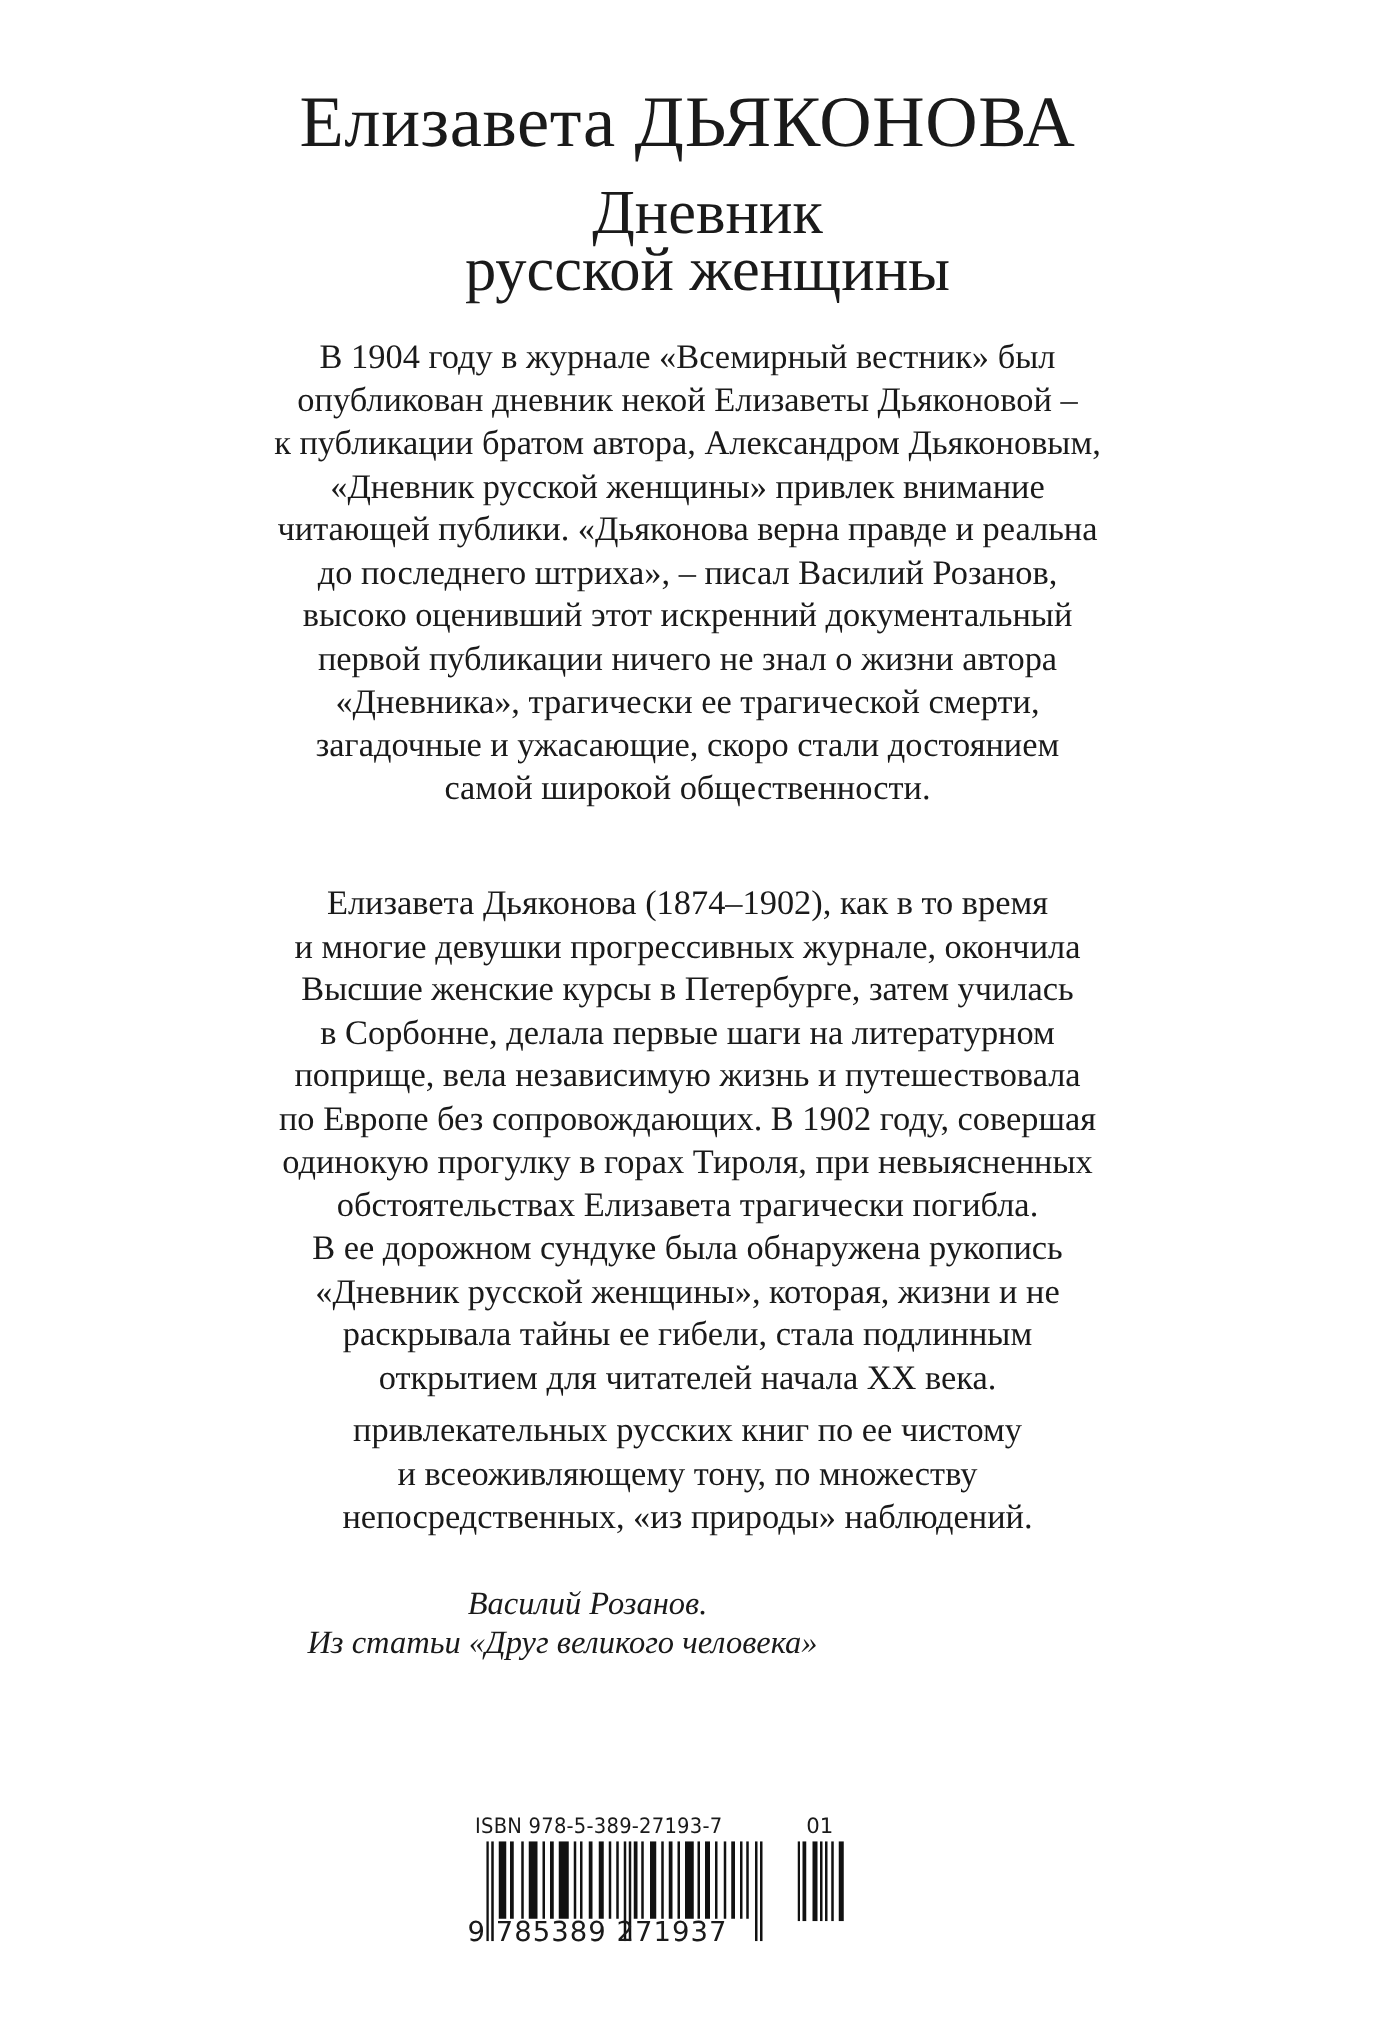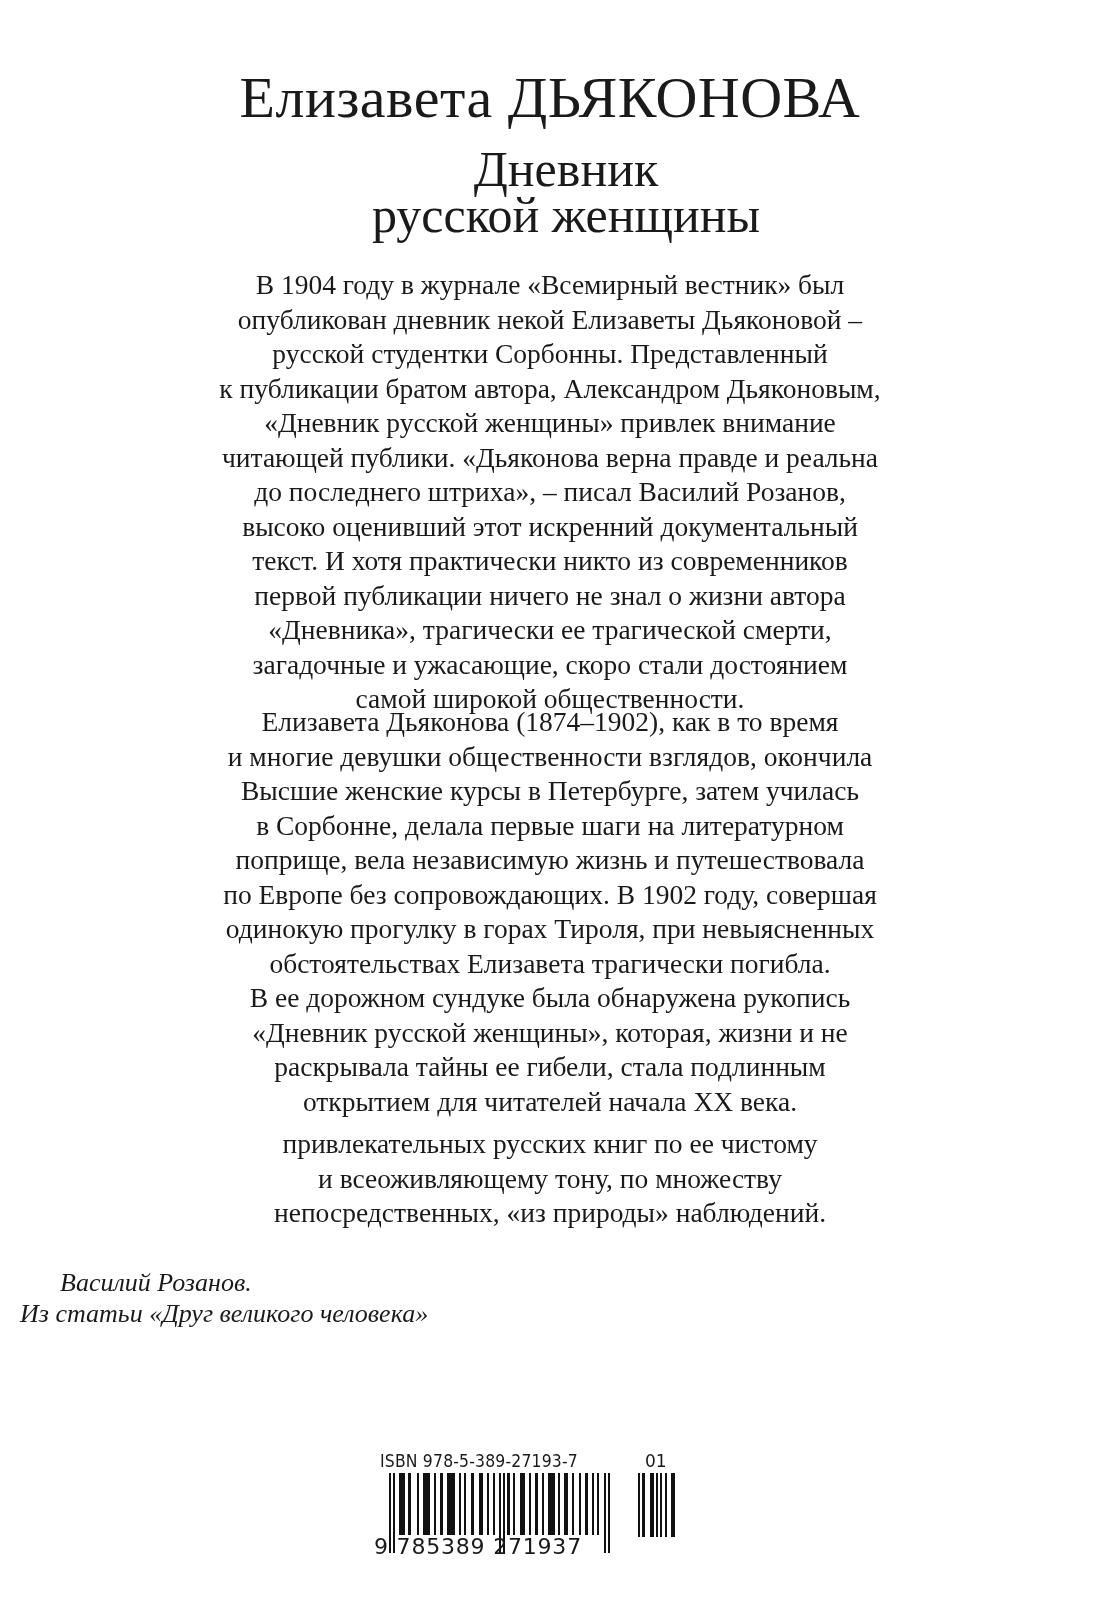--- a/index.html
+++ b/index.html
@@ -56,21 +56,21 @@
     }
     .para span { display: block; white-space: nowrap; }
     .p1 { top: 268px; }
     .p2 { top: 705px; }
     .p3 { top: 1127px; }
     .attribution {
       position: absolute;
       left: 0;
       width: 880px;
       top: 1267px;
-      text-align: left;
+      text-align: center;
       font-style: italic;
       font-size: 26px;
       line-height: 31px;
       margin: 0;
     }
     .attribution span { display: block; }
     .attribution .a1 { padding-left: 60px; }
     .attribution .a2 { padding-left: 20px; }
 
     .barcode-block {
@@ -130,36 +130,34 @@
   <h1 class="author">Елизавета ДЬЯКОНОВА</h1>
 
   <h2 class="title">
     <span>Дневник</span>
     <span>русской женщины</span>
   </h2>
 
   <p class="para p1">
     <span>В 1904 году в журнале «Всемирный вестник» был</span>
     <span>опубликован дневник некой Елизаветы Дьяконовой –</span>
-    <span>русской студентки Сорбонны. Представленный</span>
     <span>к публикации братом автора, Александром Дьяконовым,</span>
     <span>«Дневник русской женщины» привлек внимание</span>
     <span>читающей публики. «Дьяконова верна правде и реальна</span>
     <span>до последнего штриха», – писал Василий Розанов,</span>
     <span>высоко оценивший этот искренний документальный</span>
-    <span>текст. И хотя практически никто из современников</span>
     <span>первой публикации ничего не знал о жизни автора</span>
     <span>«Дневника», трагически ее трагической смерти,</span>
     <span>загадочные и ужасающие, скоро стали достоянием</span>
     <span>самой широкой общественности.</span>
   </p>
 
   <p class="para p2">
     <span>Елизавета Дьяконова (1874–1902), как в то время</span>
-    <span>и многие девушки общественности взглядов, окончила</span>
+    <span>и многие девушки прогрессивных журнале, окончила</span>
     <span>Высшие женские курсы в Петербурге, затем училась</span>
     <span>в Сорбонне, делала первые шаги на литературном</span>
     <span>поприще, вела независимую жизнь и путешествовала</span>
     <span>по Европе без сопровождающих. В 1902 году, совершая</span>
     <span>одинокую прогулку в горах Тироля, при невыясненных</span>
     <span>обстоятельствах Елизавета трагически погибла.</span>
     <span>В ее дорожном сундуке была обнаружена рукопись</span>
     <span>«Дневник русской женщины», которая, жизни и не</span>
     <span>раскрывала тайны ее гибели, стала подлинным</span>
     <span>открытием для читателей начала XX века.</span>

